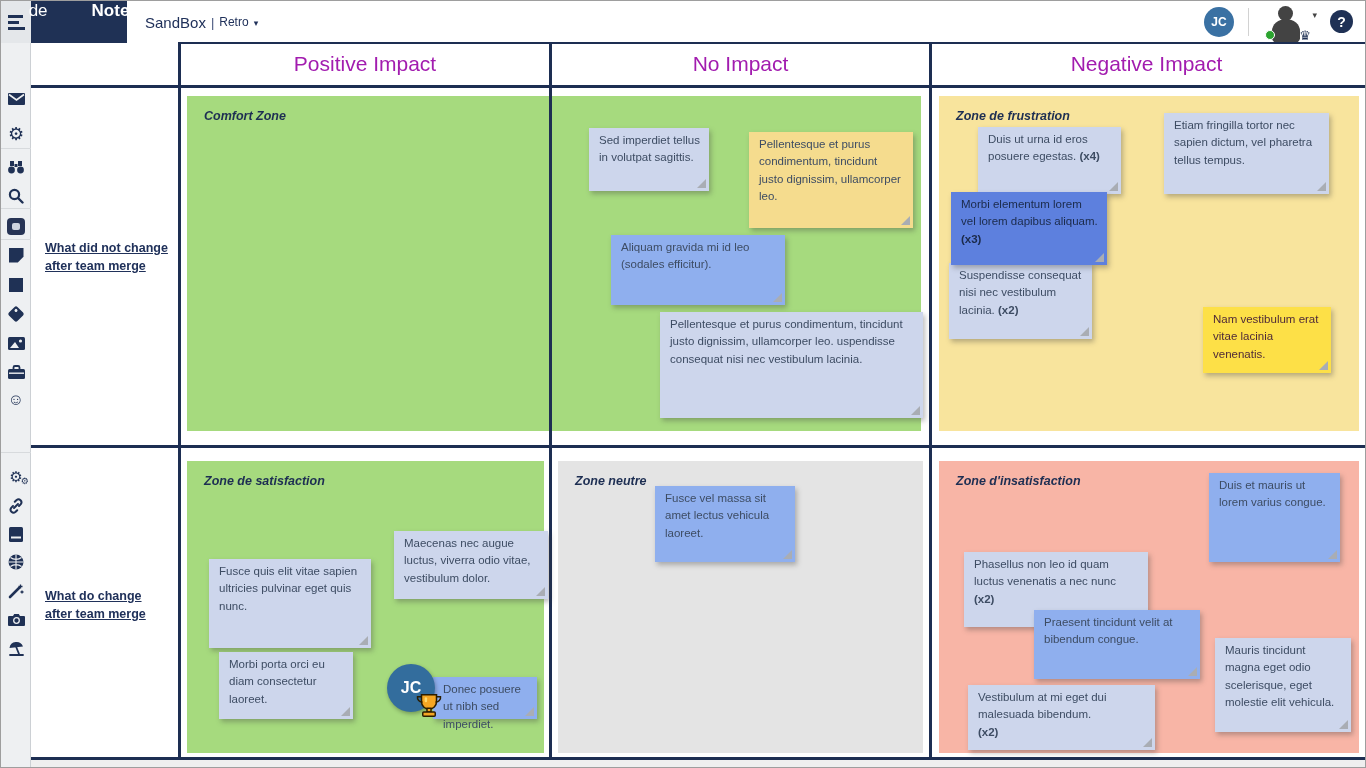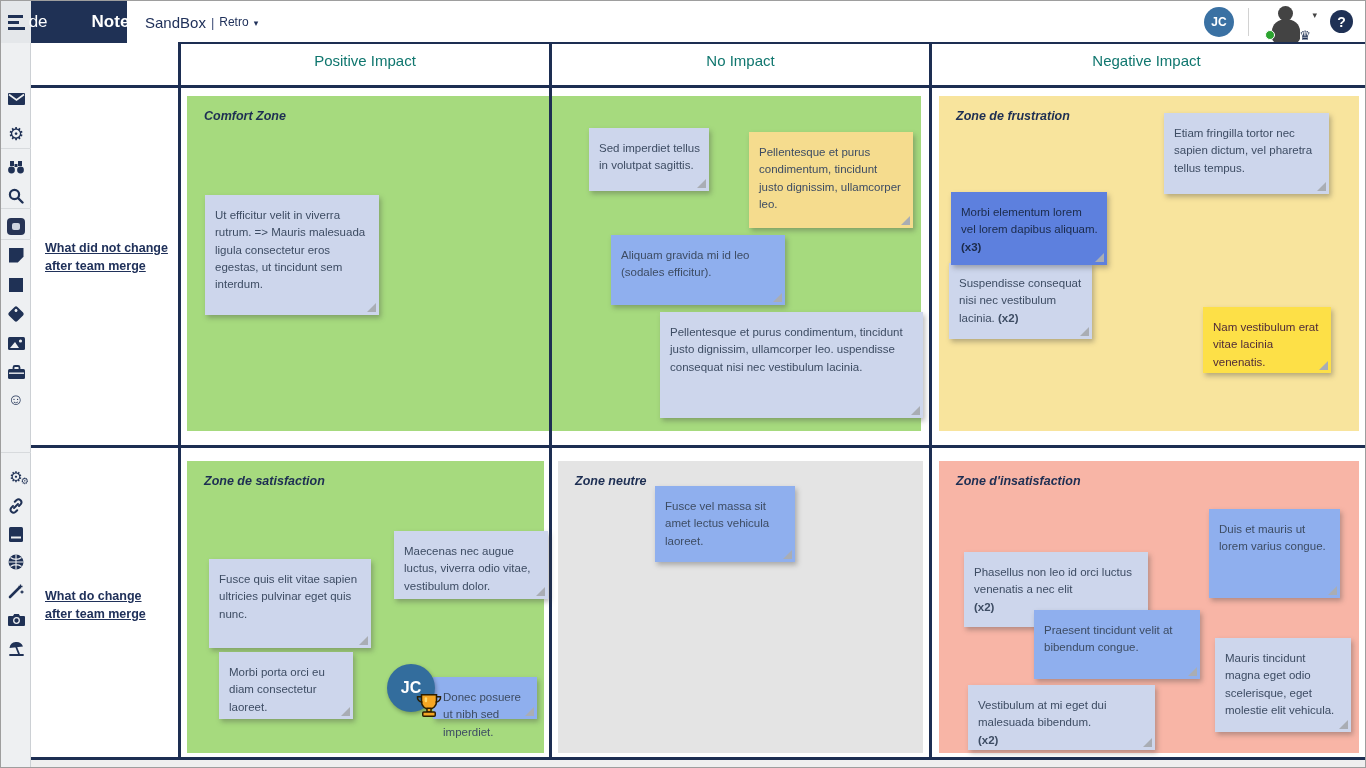--- a/index.html
+++ b/index.html
@@ -8,21 +8,21 @@
             border: 1px solid #9e9e9e; overflow: hidden; }
 
   
   .topbar { position: absolute; left: 0; top: 0; width: 1366px; height: 42px; background: #fff; }
   .hamb { position: absolute; left: 0; top: 0; width: 30px; height: 42px; background: #e4e7ea;
           display: flex; flex-direction: column; justify-content: center; align-items: flex-start;
           gap: 3px; padding-left: 7px; cursor: pointer; }
   .hamb i { display: block; height: 3px; background: #1f3155; }
   .hamb i:nth-child(1){ width: 15px; } .hamb i:nth-child(2){ width: 11px; } .hamb i:nth-child(3){ width: 17px; }
   .logo { position: absolute; left: 30px; top: 0; width: 96px; height: 42px; background: #1f3155;
-          color: #fff; display: flex; align-items: center; justify-content: center; font-size: 17px; }
+          color: #fff; display: flex; justify-content: center; font-size: 17px; }
   .logo .pre { font-weight: 300; } .logo .suf { font-weight: 700; margin-left: 44px; }
   .board-title { position: absolute; left: 144px; top: 0; height: 42px; display: flex; align-items: center;
                  gap: 5px; color: #20315a; cursor: pointer; }
   .board-title .bn { font-size: 15px; }
   .board-title .sep { font-size: 13px; color: #41507a; }
   .board-title .vn { font-size: 12px; }
   .board-title .caret { font-size: 9px; margin-top: 2px; }
   .avatar-jc { position: absolute; right: 133px; top: 6px; width: 30px; height: 30px; border-radius: 50%;
                background: #3a71a3; color: #fff; font-size: 12px; font-weight: 700;
                display: flex; align-items: center; justify-content: center; cursor: pointer; }
@@ -51,31 +51,31 @@
           clip-path: polygon(0 0,100% 0,100% 62%,62% 100%,0 100%); }
   .tagshape { width: 12px; height: 12px; background: #1f3155; border-radius: 2px; transform: rotate(45deg); position: relative; }
   .tagshape::after { content:""; position:absolute; left:2px; top:2px; width:3px; height:3px; border-radius:50%; background:#eef0f2; }
   .mediabox { width: 18px; height: 17px; background: #273455; border-radius: 4px; position: relative; }
   .mediabox::after { content:""; position:absolute; left:5px; top:5px; width:8px; height:7px; border-radius:2px; background:#cfd4de; }
   .cogs { position: relative; font-size: 15px; line-height: 1; }
   .cogs b { position: absolute; right: -6px; bottom: -2px; font-size: 9px; font-weight: 400; }
 
   
   .vline, .hline { position: absolute; background: #1d2e52; }
-  .colhead { position: absolute; top: 51px; text-align: center; font-size: 15px; color: #0f766e; }
+  .colhead { position: absolute; top: 51px; text-align: center; font-size: 21px; color: #a21caf; }
   .rowhead { position: absolute; left: 44px; width: 126px; font-size: 12.5px; font-weight: 700; color: #20315a; line-height: 1.45; text-decoration: underline; }
   .zone { position: absolute; }
   .zone.green { background: #a6da7e; }
   .zone.yellow { background: #f8e49d; }
   .zone.gray { background: #e4e4e4; }
   .zone.salmon { background: #f8b5a6; }
   .zone-label { position: absolute; top: 13px; left: 17px; font-size: 12.5px; font-weight: 700;
                 font-style: italic; color: #1d2e52; }
   #notes-layer { position: absolute; left: 0; top: 0; width: 1366px; height: 768px; pointer-events: none; }
-  .note { position: absolute; padding: 12px 9px 6px 10px; font-size: 11.5px; line-height: 1.5;
+  .note { position: absolute; padding: 4px 9px 6px 10px; font-size: 11.5px; line-height: 1.5;
           color: #3d4c63; box-shadow: 2px 3px 5px rgba(60,60,60,.35); pointer-events: auto; cursor: move; }
   .note::after { content: ""; position: absolute; right: 3px; bottom: 3px;
                  border-left: 9px solid transparent; border-bottom: 9px solid #a9adb4; }
   .note.light { background: #cdd6ec; }
   .note.blue { background: #8fafee; }
   .note.dark { background: #5d80de; color: #1b2a4a; }
   .note.yellow { background: #f5dc8e; }
   .note.red { background: #fde047; color: #4f2a38; }
   .note .cnt { font-weight: 700; }
   .note .cnt.block { display: block; }
@@ -243,36 +243,36 @@
 
   <div class="hline" style="left:177px;top:41px;width:1189px;height:2px"></div>
   <div class="hline" style="left:30px;top:84px;width:1336px;height:3px"></div>
   <div class="hline" style="left:30px;top:444px;width:1336px;height:3px"></div>
   <div class="hline" style="left:30px;top:756px;width:1336px;height:3px"></div>
   <div class="vline" style="left:177px;top:41px;width:3px;height:718px"></div>
   <div class="vline" style="left:548px;top:41px;width:3px;height:718px"></div>
   <div class="vline" style="left:928px;top:41px;width:3px;height:718px"></div>
 
   <div id="notes-layer">
-      <div class="note light" style="left: 204px; top: 194px; width: 174px; height: 120px;"><span>Ut efficitur velit in viverra rutrum. =&gt; Mauris malesuada ligula consectetur eros egestas, ut tincidunt sem interdum.</span></div>
       <div class="note light" style="left: 588px; top: 127px; width: 120px; height: 63px;"><span>Sed imperdiet tellus in volutpat sagittis.</span></div>
       <div class="note yellow" style="left: 748px; top: 131px; width: 164px; height: 96px;"><span>Pellentesque et purus condimentum, tincidunt justo dignissim, ullamcorper leo.</span></div>
       <div class="note blue" style="left: 610px; top: 234px; width: 174px; height: 70px;"><span>Aliquam gravida mi id leo (sodales efficitur).</span></div>
       <div class="note light" style="left: 659px; top: 311px; width: 263px; height: 106px;"><span>Pellentesque et purus condimentum, tincidunt justo dignissim, ullamcorper leo. uspendisse consequat nisi nec vestibulum lacinia.</span></div>
+      <div class="note light" style="left: 977px; top: 126px; width: 143px; height: 67px;"><span>Duis ut urna id eros posuere egestas.</span> <b class="cnt">(x4)</b></div>
       <div class="note light" style="left: 1163px; top: 112px; width: 165px; height: 81px;"><span>Etiam fringilla tortor nec sapien dictum, vel pharetra tellus tempus.</span></div>
       <div class="note light" style="left: 948px; top: 262px; width: 143px; height: 76px;"><span>Suspendisse consequat nisi nec vestibulum lacinia.</span> <b class="cnt">(x2)</b></div>
       <div class="note dark" style="left: 950px; top: 191px; width: 156px; height: 73px;"><span>Morbi elementum lorem vel lorem dapibus aliquam.</span> <b class="cnt">(x3)</b></div>
       <div class="note red" style="left: 1202px; top: 306px; width: 128px; height: 66px;"><span>Nam vestibulum erat vitae lacinia venenatis.</span></div>
       <div class="note light" style="left: 208px; top: 558px; width: 162px; height: 89px;"><span>Fusce quis elit vitae sapien ultricies pulvinar eget quis nunc.</span></div>
       <div class="note light" style="left: 393px; top: 530px; width: 154px; height: 68px;"><span>Maecenas nec augue luctus, viverra odio vitae, vestibulum dolor.</span></div>
       <div class="note light" style="left: 218px; top: 651px; width: 134px; height: 67px;"><span>Morbi porta orci eu diam consectetur laoreet.</span></div>
       <div class="note blue" style="left: 432px; top: 676px; width: 104px; height: 42px;"><span>Donec posuere ut nibh sed imperdiet.</span></div>
       <div class="note blue" style="left: 654px; top: 485px; width: 140px; height: 76px;"><span>Fusce vel massa sit amet lectus vehicula laoreet.</span></div>
-      <div class="note blue" style="left: 1208px; top: 508px; width: 131px; height: 89px;"><span>Duis et mauris ut lorem varius congue.</span></div>
-      <div class="note light" style="left: 963px; top: 551px; width: 184px; height: 75px;"><span>Phasellus non leo id orci luctus venenatis a nec elit</span> <b class="cnt block">(x2)</b></div>
+      <div class="note blue" style="left: 1208px; top: 472px; width: 131px; height: 89px;"><span>Duis et mauris ut lorem varius congue.</span></div>
+      <div class="note light" style="left: 963px; top: 551px; width: 184px; height: 75px;"><span>Phasellus non leo id quam luctus venenatis a nec nunc</span> <b class="cnt block">(x2)</b></div>
       <div class="note blue" style="left: 1033px; top: 609px; width: 166px; height: 69px;"><span>Praesent tincidunt velit at bibendum congue.</span></div>
       <div class="note light" style="left: 967px; top: 684px; width: 187px; height: 65px;"><span>Vestibulum at mi eget dui malesuada bibendum.</span> <b class="cnt block">(x2)</b></div>
       <div class="note light" style="left: 1214px; top: 637px; width: 136px; height: 94px;"><span>Mauris tincidunt magna eget odio scelerisque, eget molestie elit vehicula.</span></div>
     </div>
 
   <div class="award-avatar">JC</div>
   <div class="trophy">
     <svg width="30" height="30" viewBox="0 0 24 24">
       <g stroke="#2b1d00" stroke-width="1.2" fill="#f5a623">
         <path d="M6 3h12v5.5a6 6 0 0 1-12 0z"></path>

